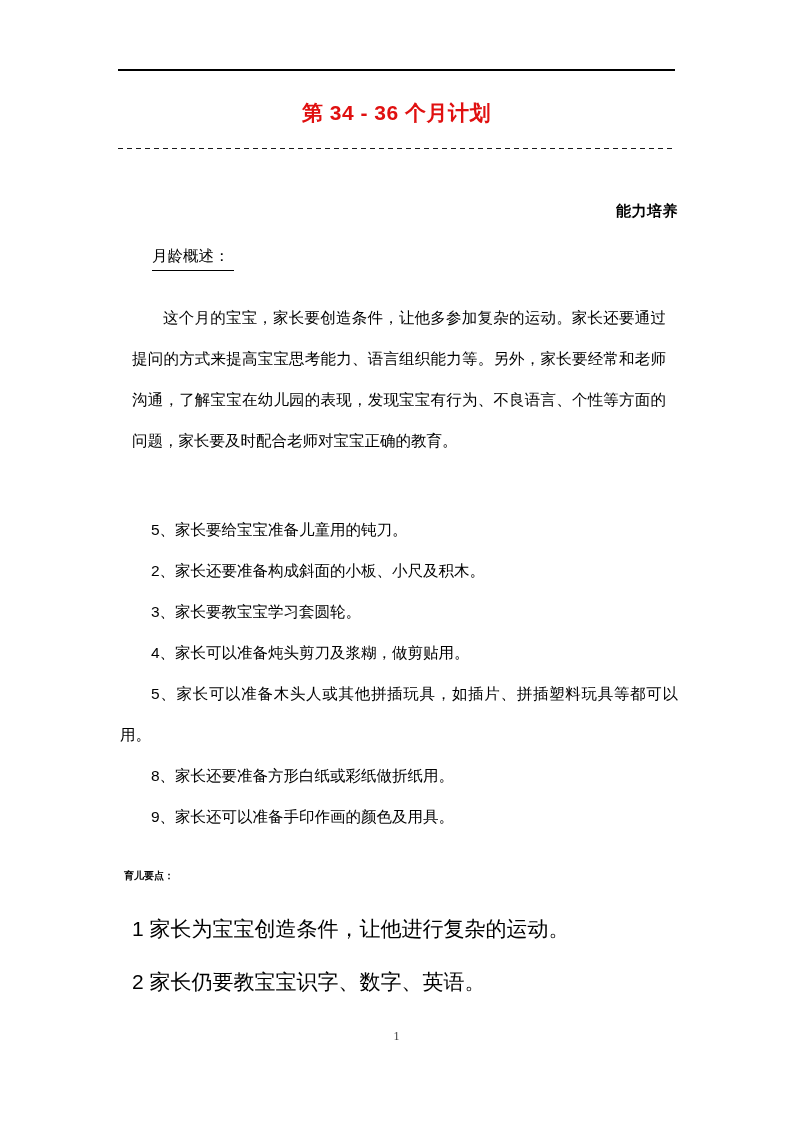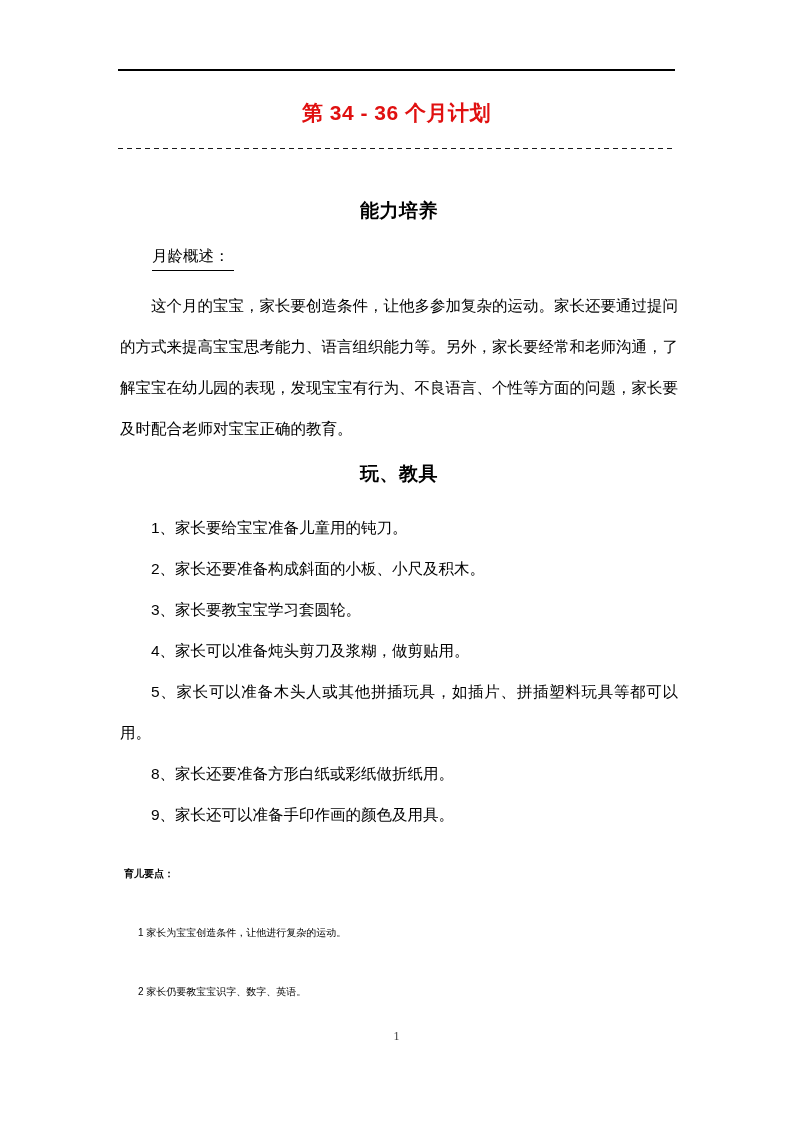--- a/index.html
+++ b/index.html
@@ -65,22 +65,22 @@
 
   
   .content {
     position: absolute;
     left: 120px;
     top: 200px;
     width: 558px;
   }
 
   .section-heading {
-    text-align: center;
-    font-size: 19px;
+    text-align: right;
+    font-size: 15px;
     font-weight: bold;
     line-height: 22px;
     margin: 0 0 0 0;
     letter-spacing: 0.5px;
   }
   .heading-gap-2 { height: 22px; }
 
   .label-underline {
     margin-left: 32px;
     font-size: 15.5px;
@@ -91,21 +91,21 @@
     padding-right: 4px;
     text-align: center;
   }
 
   .para {
     font-size: 15.5px;
     line-height: 41px;
     text-align: justify;
     text-justify: inter-ideograph;
     text-indent: 2em;
-    margin: 0;
+    margin: 12px;
   }
 
   .list {
     margin: 0;
     padding: 0;
     list-style: none;
   }
   .list li {
     font-size: 15.5px;
     line-height: 41px;
@@ -123,23 +123,23 @@
     margin: 4px;
     text-indent: 0;
   }
 
   .plain-list {
     margin: 0;
     padding: 0;
     list-style: none;
   }
   .plain-list li {
-    font-size: 10px;
-    line-height: 41px;
-    margin: 18px;
+    font-size: 21px;
+    line-height: 41px;
+    margin: 12px;
     padding: 0;
     text-indent: 0;
   }
 
   .spacer-sm { height: 14px; }
 
   
   .page-number {
     position: absolute;
     left: 0;
@@ -172,26 +172,25 @@
     <div>
       <span class="label-underline">月龄概述：</span>
     </div>
 
     <div class="spacer-sm"></div>
 
     <p class="para">这个月的宝宝，家长要创造条件，让他多参加复杂的运动。家长还要通过提问的方式来提高宝宝思考能力、语言组织能力等。另外，家长要经常和老师沟通，了解宝宝在幼儿园的表现，发现宝宝有行为、不良语言、个性等方面的问题，家长要及时配合老师对宝宝正确的教育。</p>
 
     <div class="spacer-sm"></div>
 
-    <div class="section-heading">玩、教具</div>
 
     <div class="heading-gap-2"></div>
 
     <ul class="list">
-      <li>1、家长要给宝宝准备儿童用的钝刀。</li>
+      <li>5、家长要给宝宝准备儿童用的钝刀。</li>
       <li>2、家长还要准备构成斜面的小板、小尺及积木。</li>
       <li>3、家长要教宝宝学习套圆轮。</li>
       <li>4、家长可以准备炖头剪刀及浆糊，做剪贴用。</li>
       <li>5、家长可以准备木头人或其他拼插玩具，如插片、拼插塑料玩具等都可以用。</li>
       <li>8、家长还要准备方形白纸或彩纸做折纸用。</li>
       <li>9、家长还可以准备手印作画的颜色及用具。</li>
     </ul>
 
     <div class="spacer-sm"></div>
 

